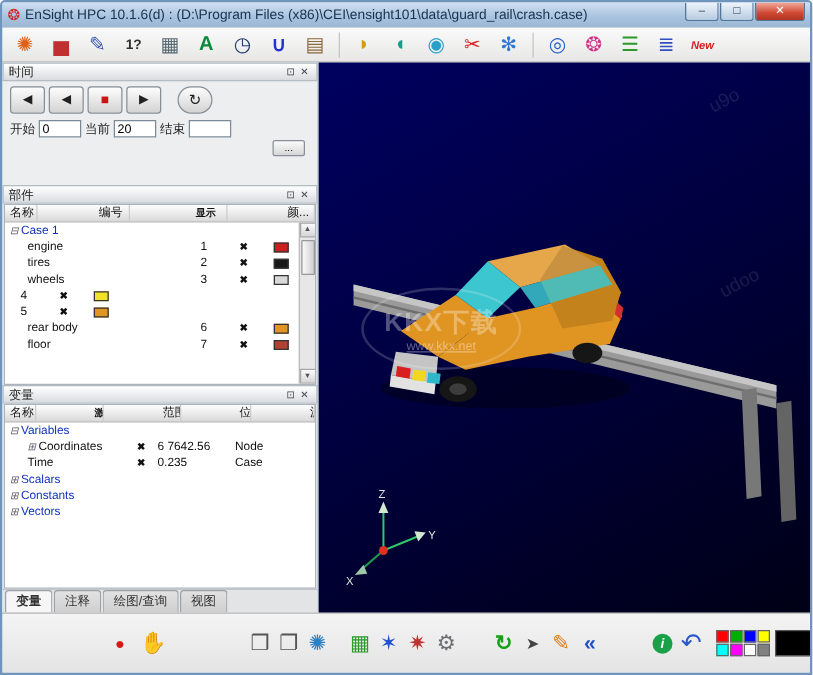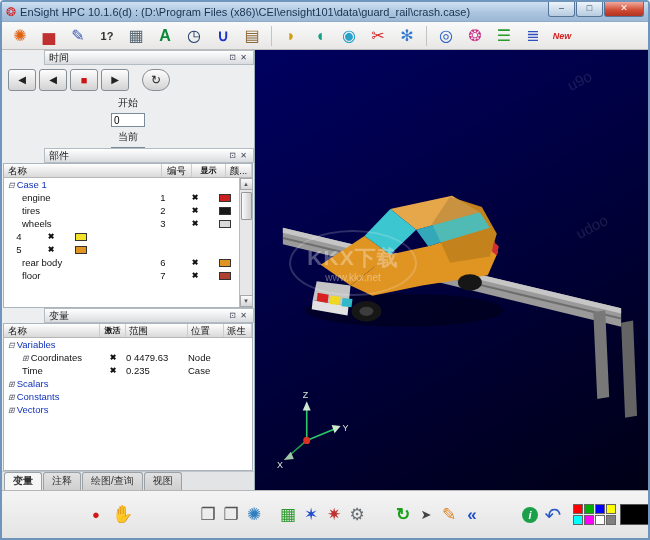--- a/index.html
+++ b/index.html
@@ -39,47 +39,47 @@
   .tbi14{color:#2a62c8}.tbi15{color:#cc3388}.tbi16{color:#2a9a2a}.tbi17{color:#3050c0}
   .tbi18{color:#d42222;font-size:9px;font-style:italic;font-weight:bold}
 
   
   .main { flex:1; display:flex; min-height:0; }
   .left { width:253px; flex:0 0 253px; background:#eceeef; display:flex; flex-direction:column;
           border-right:1px solid #9fb0bd; }
 
   .phead { height:15px; flex:0 0 15px; background:linear-gradient(#ffffff,#d9dcdf);
            border:1px solid #b4bcc2; display:flex; align-items:center; padding:0 4px;
-           font-size:10px; color:#222;margin-left:42px; }
+           font-size:10px; color:#222; }
   .ph-sp { flex:1; }
   .ph-ic { font-size:8px; color:#445; width:11px; text-align:center; }
 
   
   .time-panel { height:98px; flex:0 0 98px; display:flex; flex-direction:column; }
   .transport { display:flex; align-items:center; gap:3px; padding:4px 6px 2px 6px; }
   .tbtn { width:28px; height:22px; background:linear-gradient(#fdfdfd,#d3d3d3);
           border:1px solid #878f96; border-radius:3px; font-size:10px; color:#222;
           text-align:center; line-height:20px; }
   .tbtn.stop { color:#cc1414; font-size:11px; }
   .tbtn.loop { border-radius:11px; margin-left:10px; font-size:12px; }
-  .fields { display:flex; align-items:center; gap:3px; padding:3px 6px 0 6px; font-size:10px; color:#222;flex-direction:column; }
+  .fields { display:flex; align-items:center; gap:3px; padding:3px 6px 0 6px; font-size:10px; color:#222; }
   .fin { width:34px; height:14px; border:1px solid #7a8a99; background:#fff; font-size:10px;
          font-family:"Liberation Sans",sans-serif; padding:0 2px; }
   .fields-sub { display:flex; justify-content:flex-end; padding:2px 10px 0 0; }
   .more-btn { width:26px; height:13px; background:linear-gradient(#fbfbfb,#d6d6d6);
               border:1px solid #8a9096; border-radius:2px; font-size:8px; line-height:8px; }
 
   
   .panel { display:flex; flex-direction:column; min-height:0; }
   .parts-panel { height:160px; flex:0 0 160px; }
   .vars-panel { flex:1; }
   .ttable { flex:1; background:#fff; border:1px solid #aab4bc; margin:0 1px; position:relative;
             overflow:hidden; font-size:9.5px; color:#111; }
   .thead { display:flex; background:linear-gradient(#fefefe,#d9d9d9); border-bottom:1px solid #b6b6b6;
-           height:14px; line-height:13px; }
+           height:14px; line-height:13px;gap:44px; }
   .th { padding:0 3px; border-right:1px solid #ccc; overflow:hidden; white-space:nowrap; }
   .trow { display:flex; height:13px; line-height:13px; align-items:center; white-space:nowrap; }
   .blue { color:#1133bb; }
   .tog { font-size:8px; color:#556; margin-right:2px; }
   .c-name { flex:1; padding-left:4px; overflow:hidden; }
   .c-name.child { padding-left:18px; }
   .c-num { width:30px; text-align:center; }
   .c-show { width:34px; text-align:center; font-size:8px; font-weight:bold; }
   .c-col { width:26px; display:flex; justify-content:center; }
   .c-col i { width:12px; height:8px; border:1px solid #333; display:inline-block; }
@@ -110,21 +110,21 @@
 
   
   .viewport { flex:1; position:relative; overflow:hidden; background:linear-gradient(150deg,#000060 0%,#000040 45%,#000016 100%); }
   .scene { position:absolute; inset:0; width:100%; height:100%; }
   .axis-label { fill:#d8ecd8; font-size:9px; font-family:"Liberation Sans",sans-serif; }
   .watermark { position:absolute; left:34px; top:180px; width:128px; height:66px;
                border:2px solid rgba(255,255,255,0.18); border-radius:50%;
                display:flex; flex-direction:column; align-items:center; justify-content:center;
                color:rgba(255,255,255,0.32); pointer-events:none; }
   .wm-title { font-size:21px; font-weight:bold; letter-spacing:1px; }
-  .wm-url { font-size:10px; color:rgba(255,255,255,0.38); }
+  .wm-url { font-size:10px; color:rgba(255,255,255,0.38);text-decoration:underline; }
   .faint-mark { position:absolute; color:rgba(255,255,255,0.10); font-size:15px; transform:rotate(-28deg); }
   .fm1 { right:56px; top:22px; }
   .fm2 { right:40px; top:168px; }
 
   
   .bottombar { height:48px; flex:0 0 48px; background:linear-gradient(#f4f4f4,#e4e4e4);
                border-top:1px solid #b6b6b6; display:flex; align-items:center; padding:0 6px;
                font-size:17px; overflow:hidden; }
   .bbi { display:inline-block; width:20px; text-align:center; flex:0 0 auto; }
   .bb-record { color:#d41818; font-size:13px; margin-left:78px; }
@@ -316,21 +316,21 @@
             <span class="th v-range">范围</span>
             <span class="th v-loc">位置</span>
             <span class="th v-der">派生</span>
           </div>
           <div class="trow">
             <span class="v-name blue"><i class="tog">⊟</i><span>Variables</span></span>
           </div>
           <div class="trow">
             <span class="v-name child"><i class="tog">⊞</i><span>Coordinates</span></span>
             <span class="v-act">✖</span>
-            <span class="v-range">0  4479.63</span>
+            <span class="v-range">6  7642.56</span>
             <span class="v-loc">Node</span>
             <span class="v-der"></span>
           </div>
           <div class="trow">
             <span class="v-name child"><span>Time</span></span>
             <span class="v-act">✖</span>
             <span class="v-range">0.235</span>
             <span class="v-loc">Case</span>
             <span class="v-der"></span>
           </div>

